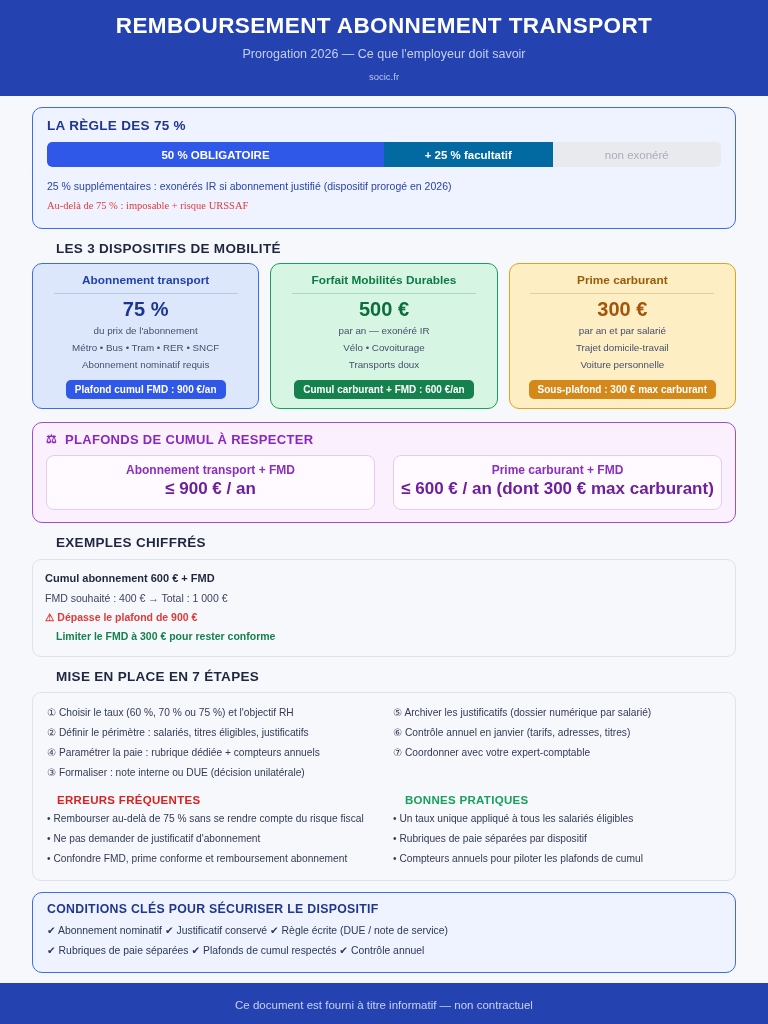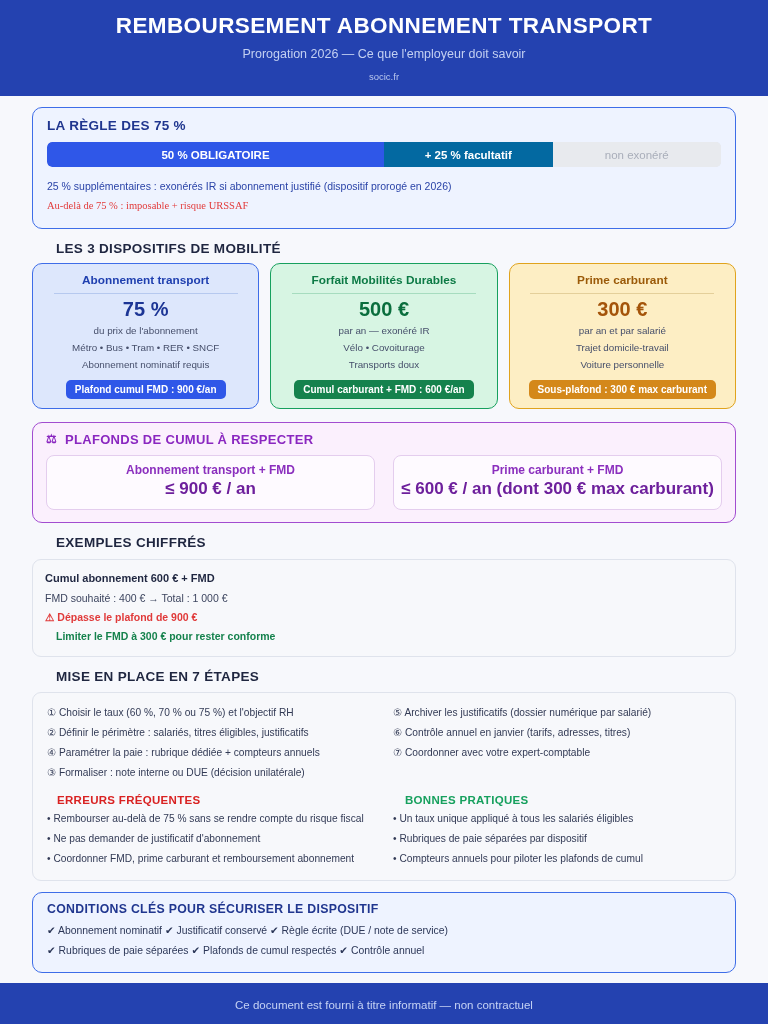--- a/index.html
+++ b/index.html
@@ -376,21 +376,21 @@
     <div class="steps-box">
       <div class="steps-cols">
         <div class="steps-col">
           <div class="step-l">① Choisir le taux (60 %, 70 % ou 75 %) et l'objectif RH</div>
           <div class="step-l">② Définir le périmètre : salariés, titres éligibles, justificatifs</div>
           <div class="step-l">④ Paramétrer la paie : rubrique dédiée + compteurs annuels</div>
           <div class="step-l">③ Formaliser : note interne ou DUE (décision unilatérale)</div>
           <div class="mini-head red">ERREURS FRÉQUENTES</div>
           <div class="mini-l">• Rembourser au-delà de 75 % sans se rendre compte du risque fiscal</div>
           <div class="mini-l">• Ne pas demander de justificatif d'abonnement</div>
-          <div class="mini-l">• Coordonner FMD, prime carburant et remboursement abonnement</div>
+          <div class="mini-l">• Confondre FMD, prime conforme et remboursement abonnement</div>
         </div>
         <div class="steps-col">
           <div class="step-l">⑤ Archiver les justificatifs (dossier numérique par salarié)</div>
           <div class="step-l">⑥ Contrôle annuel en janvier (tarifs, adresses, titres)</div>
           <div class="step-l">⑦ Coordonner avec votre expert-comptable</div>
           <div class="mini-head green" style="margin-top:31px;">BONNES PRATIQUES</div>
           <div class="mini-l">• Un taux unique appliqué à tous les salariés éligibles</div>
           <div class="mini-l">• Rubriques de paie séparées par dispositif</div>
           <div class="mini-l">• Compteurs annuels pour piloter les plafonds de cumul</div>
         </div>

